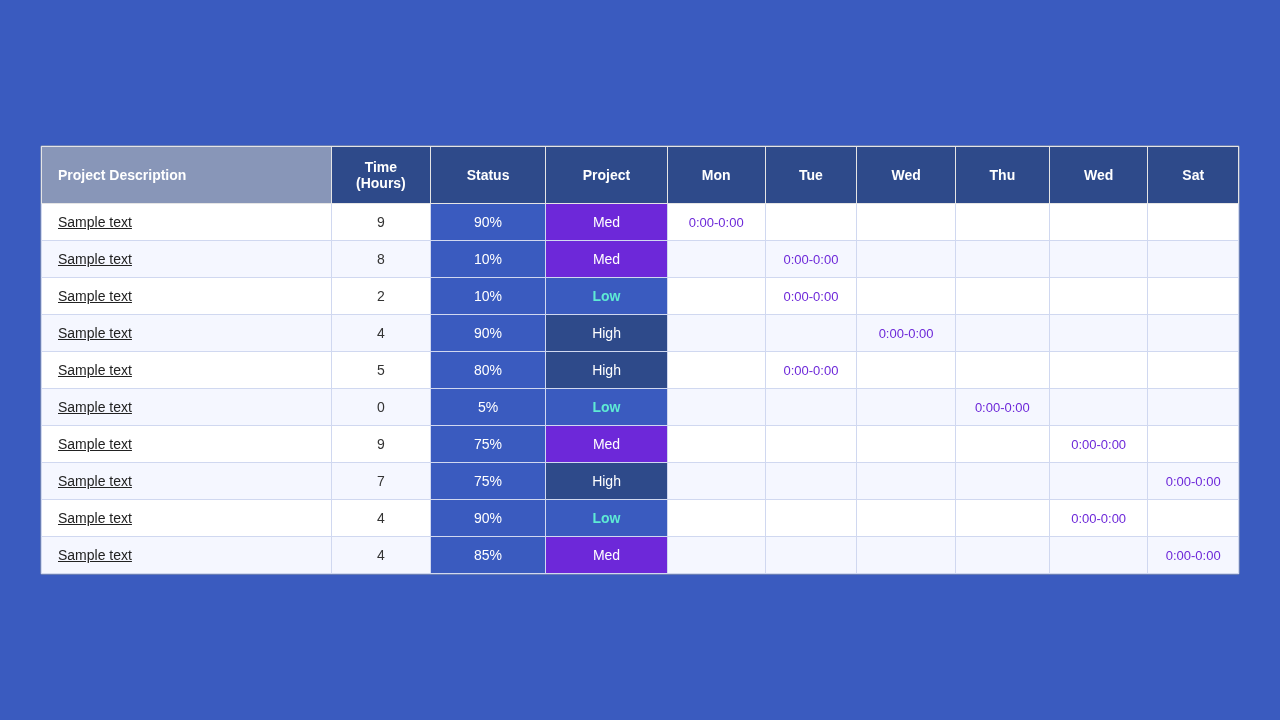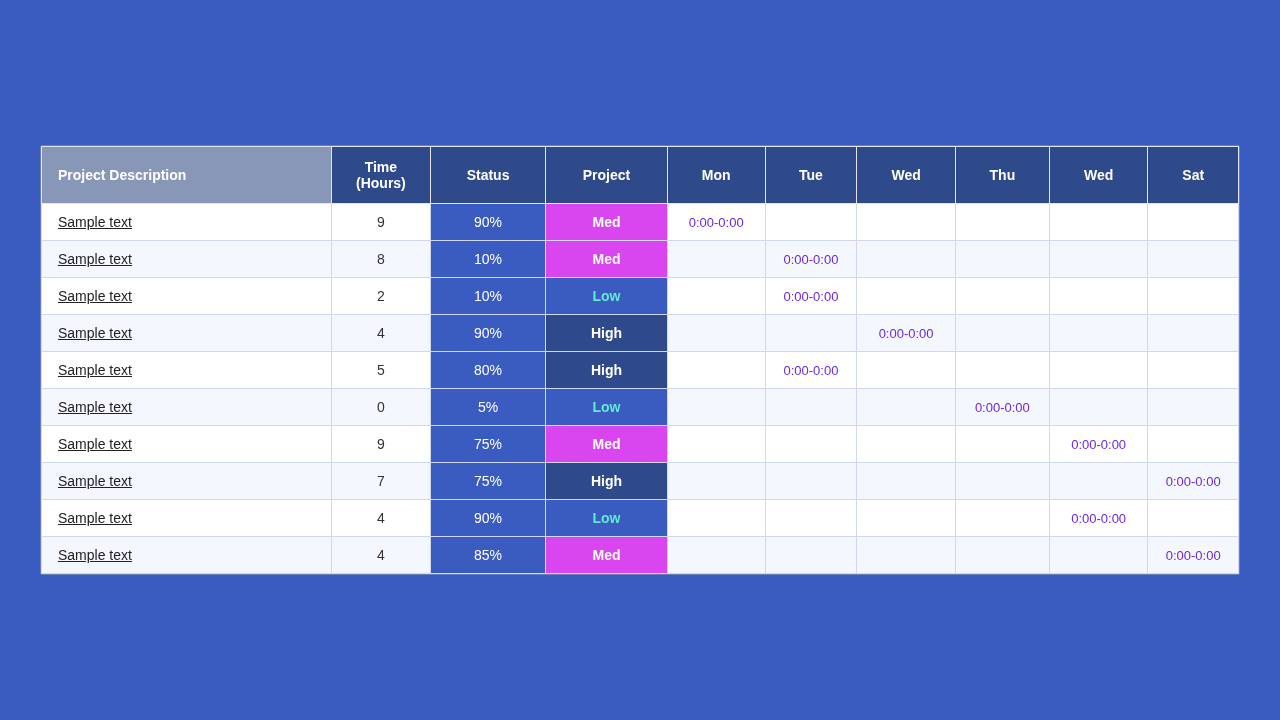--- a/index.html
+++ b/index.html
@@ -87,29 +87,29 @@
       text-decoration: underline;
     }
 
     tbody td.col-status {
       background-color: #3a5bbf;
       color: #ffffff;
       font-weight: 400;
     }
 
     tbody td.col-priority-med {
-      background-color: #d946ef;
-      color: #ffffff;
-      font-weight: 700;
+      background-color: #6d28d9;
+      color: #ffffff;
+      font-weight: 400;
     }
 
     tbody td.col-priority-high {
       background-color: #2e4a8a;
       color: #ffffff;
-      font-weight: 700;
+      font-weight: 400;
     }
 
     tbody td.col-priority-low {
       background-color: #3a5bbf;
       color: #5eead4;
       font-weight: 700;
     }
 
     tbody td.time-cell {
       color: #6d28d9;

